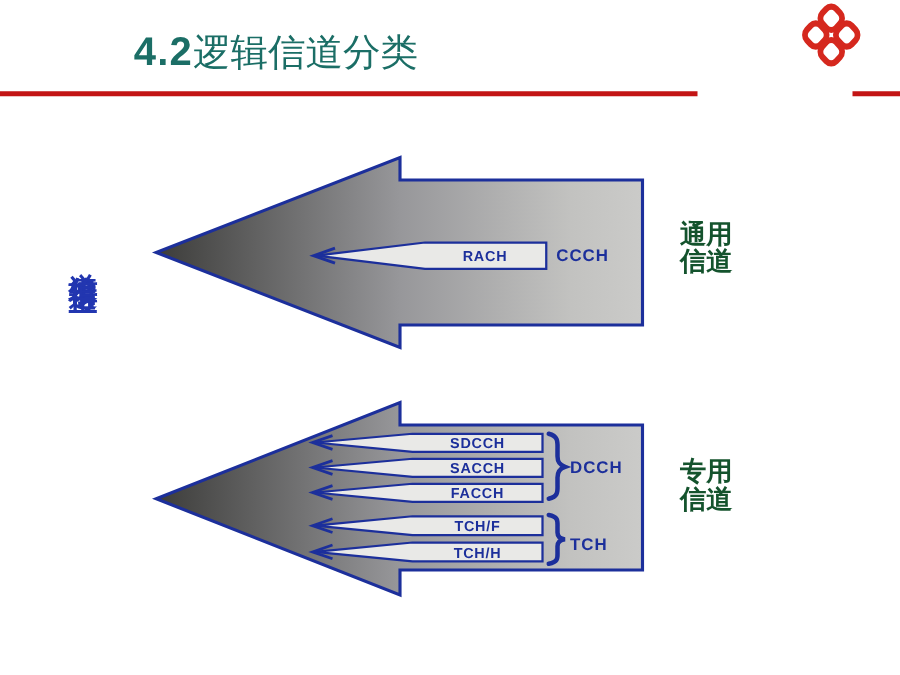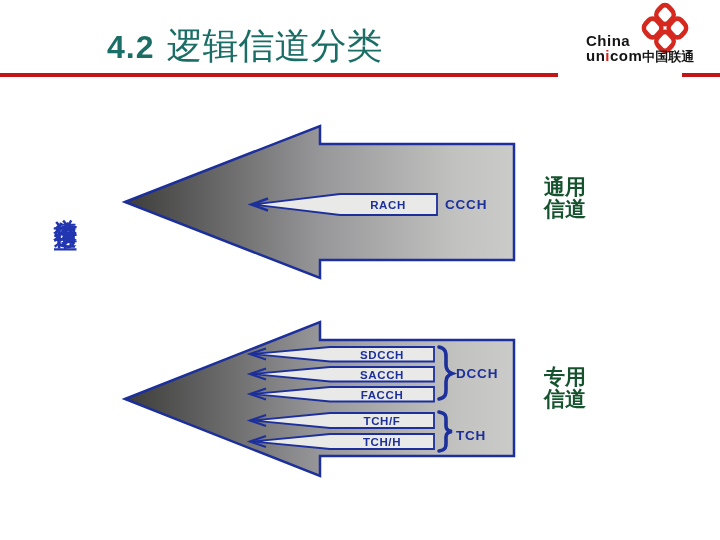--- a/index.html
+++ b/index.html
@@ -3,21 +3,21 @@
 <meta charset="utf-8">
 <style>
   html,body { margin:0; padding:0; background:#fff; }
   .slide {
     position:relative; width:720px; height:540px; background:#ffffff;
     overflow:hidden; font-family:"Liberation Sans", sans-serif;
   }
   
   .title { position:absolute; left:107px; top:22px; color:#1b6e66; white-space:nowrap; }
   .title-num  { font-weight:bold; font-size:32px; font-family:"Liberation Sans", sans-serif; letter-spacing:1px; }
-  .title-text { font-size:36px; font-family:"DejaVu Serif", serif; margin-left:12px; }
+  .title-text { font-size:30px; font-family:"DejaVu Serif", serif; margin-left:0; }
   .rule-seg { position:absolute; top:73px; height:4px; background:#c31515; }
   .rule-left  { left:0;  width:558px; }
   .rule-right { left:682px; width:38px; }
   .slogan {
     position:absolute; left:556px; top:63px; width:128px; text-align:center;
     font-family:"DejaVu Serif", serif; font-style:italic; font-weight:bold;
     font-size:13px; color:#4a4a42; letter-spacing:1px; white-space:nowrap;
   }
   
   .logo-knot { position:absolute; left:636px; top:2px; }
@@ -53,26 +53,20 @@
   <div class="rule-seg rule-right"></div>
 
   <svg class="logo-knot" width="58" height="52" viewBox="-29 -26 58 52">
     <g transform="scale(1,1.08) rotate(45)" fill="none" stroke="#d5281e" stroke-width="4.6">
       <rect x="-16.5" y="-16.5" width="15.5" height="15.5" rx="5.5"></rect>
       <rect x="1" y="-16.5" width="15.5" height="15.5" rx="5.5"></rect>
       <rect x="-16.5" y="1" width="15.5" height="15.5" rx="5.5"></rect>
       <rect x="1" y="1" width="15.5" height="15.5" rx="5.5"></rect>
     </g>
   </svg>
-  <div class="logo-text">
-    <div class="logo-en">China</div>
-    <div>
-      <span class="logo-en">un</span><span class="logo-en logo-i">i</span><span class="logo-en">com</span><span class="logo-cn">中国联通</span>
-    </div>
-  </div>
 
   <div class="v-label">上行逻辑信道</div>
 
   <div class="group-title gt-common">通用
 信道</div>
   <div class="group-title gt-dedicated">专用
 信道</div>
 
   <svg class="diagram-svg" width="720" height="540" viewBox="0 0 720 540">
     <defs>

